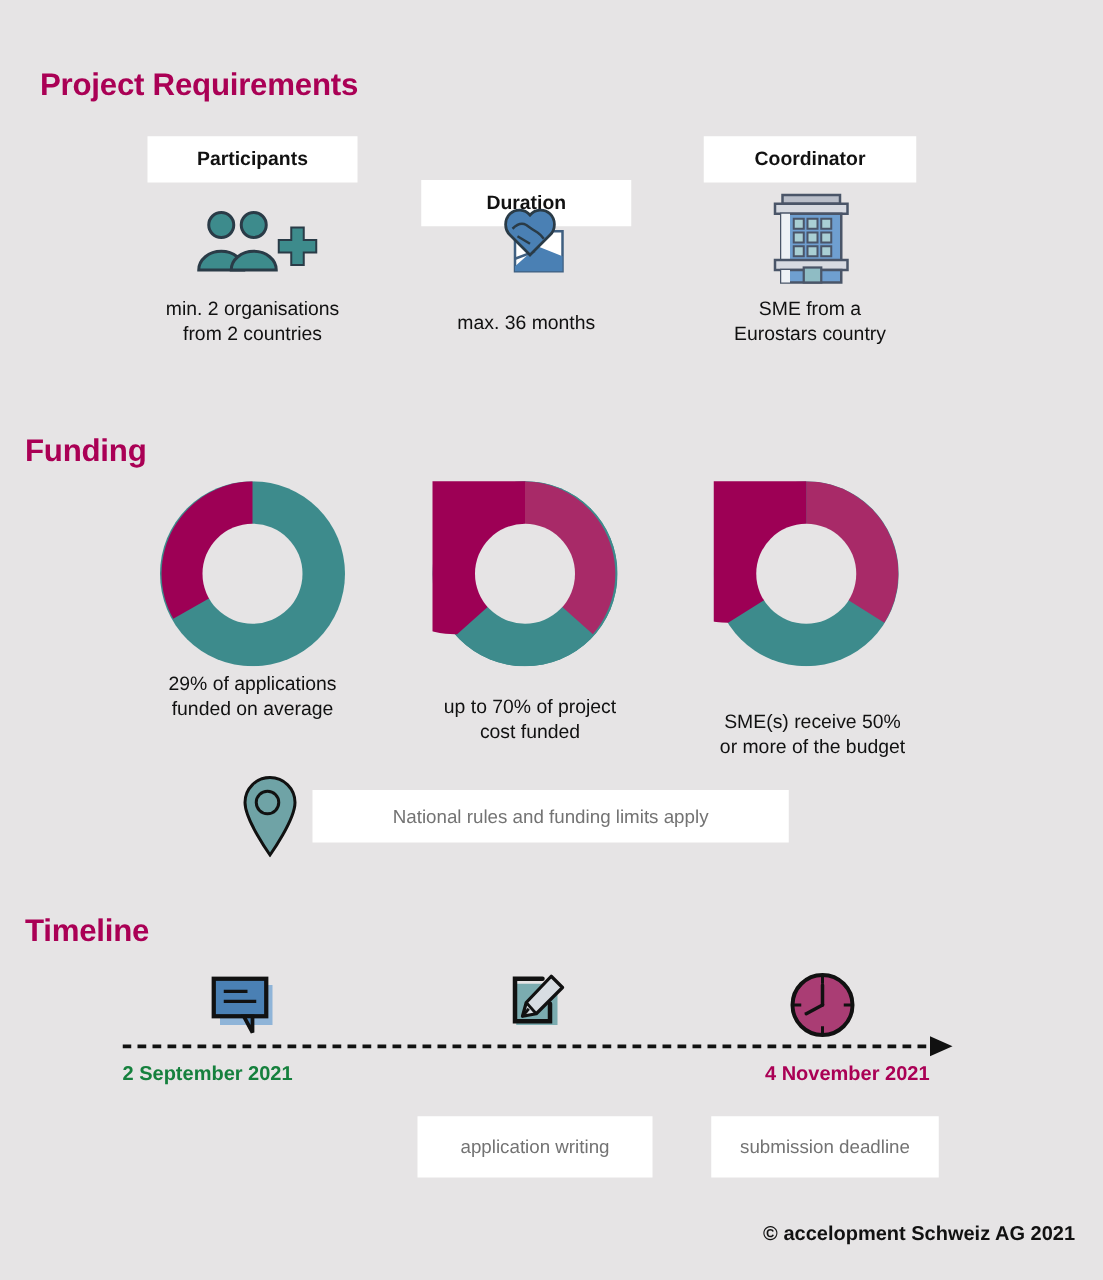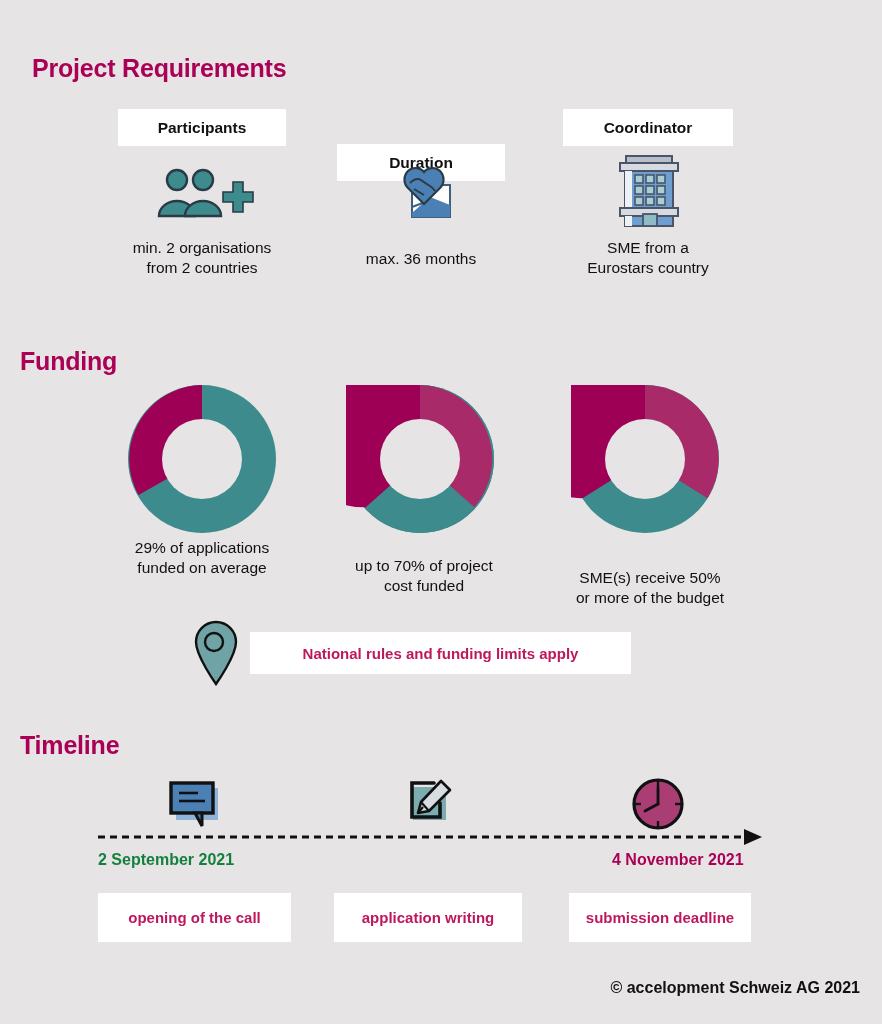--- a/index.html
+++ b/index.html
@@ -45,22 +45,22 @@
     text-align: center;
     box-sizing: border-box;
   }
   .box-title {
     font-size: 15.5px;
     font-weight: bold;
     color: #111111;
   }
   .box-plain {
     font-size: 15px;
-    font-weight: bold;
-    color: #be185d;
+    font-weight: normal;
+    color: #737373;
   }
 
   
   #box-participants { left: 118px; top: 109px; width: 168px; height: 37px; text-align: right; }
   #box-duration     { left: 337px; top: 109px; width: 168px; height: 37px; margin-top: 35px; }
   #box-coordinator  { left: 563px; top: 109px; width: 170px; height: 37px; }
 
   
   #box-national-rules {
     left: 250px; top: 632px; width: 381px; height: 42px;
@@ -290,23 +290,20 @@
   </div>
 
   <svg id="timeline-axis" viewBox="0 0 665 18">
     <line x1="0" y1="9" x2="648" y2="9" stroke="#111111" stroke-width="3" stroke-dasharray="7 5"></line>
     <path d="M646 1 L664 9 L646 17 Z" fill="#111111"></path>
   </svg>
 
   <div class="timeline-date" id="date-start">2 September 2021</div>
   <div class="timeline-date" id="date-end">4 November 2021</div>
 
-  <div class="white-box" id="box-opening">
-    <span class="box-plain">opening of the call</span>
-  </div>
   <div class="white-box" id="box-application">
     <span class="box-plain">application writing</span>
   </div>
   <div class="white-box" id="box-submission">
     <span class="box-plain">submission deadline</span>
   </div>
 
   <div id="footer-copyright">© accelopment Schweiz AG 2021</div>
 
 </div>

